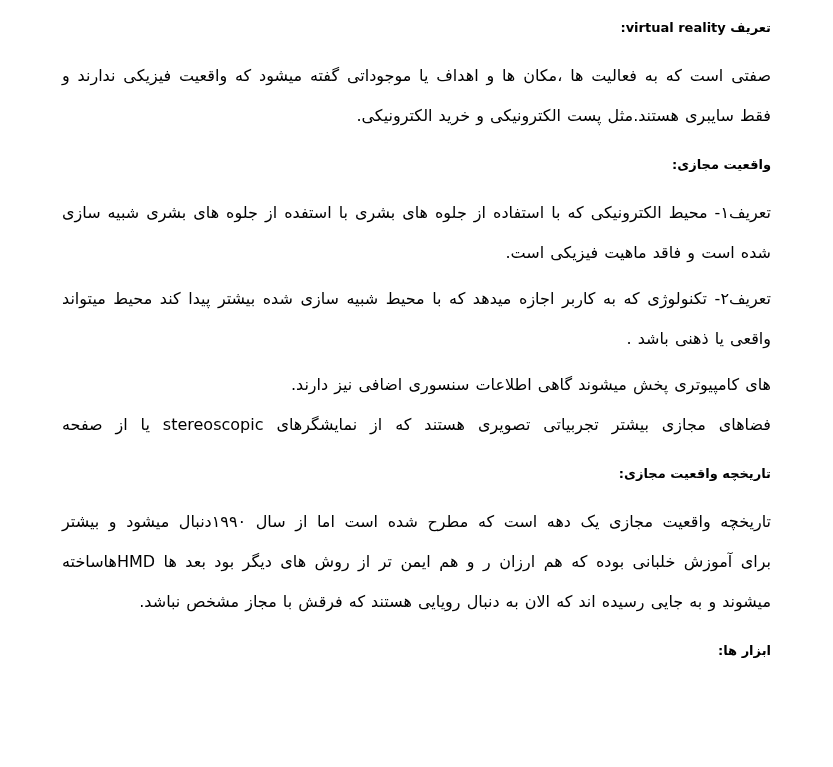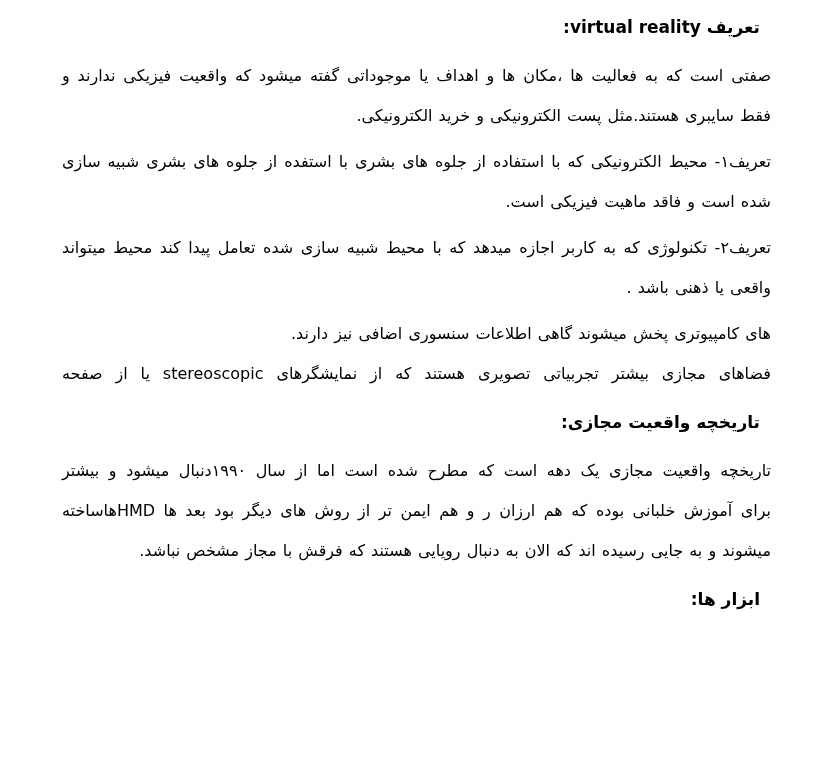--- a/index.html
+++ b/index.html
@@ -13,24 +13,24 @@
   }
   .page {
     direction: rtl;
     unicode-bidi: embed;
     padding: 8px 62px 0 62px;
     box-sizing: border-box;
     width: 833px;
     height: 767px;
   }
   .heading {
-    font-size: 17px;
+    font-size: 13px;
     font-weight: bold;
     line-height: 27px;
-    margin: 15px 11px 15px 0;
+    margin: 15px 0 15px 0;
     text-align: right;
     white-space: nowrap;
   }
   .heading.first { margin-top: 6px; }
   .para { margin: 0 0 6px 0; padding: 0; }
   .line {
     display: block;
     font-size: 16px;
     line-height: 40px;
     text-align: justify;
@@ -47,28 +47,29 @@
 
 <main class="page">
 
   <h1 class="heading first">تعریف virtual reality:</h1>
 
   <p class="para">
     <span class="line">صفتی است که به فعالیت ها ،مکان ها و اهداف یا موجوداتی گفته میشود که واقعیت فیزیکی ندارند و</span>
     <span class="line last">فقط سایبری هستند.مثل پست الکترونیکی و خرید الکترونیکی.</span>
   </p>
 
+  <h2 class="heading">واقعیت مجازی:</h2>
 
   <p class="para">
     <span class="line">تعریف۱- محیط الکترونیکی که با استفاده از جلوه های بشری با استفده از جلوه های بشری شبیه سازی</span>
     <span class="line last">شده است و فاقد ماهیت فیزیکی است.</span>
   </p>
 
   <p class="para">
-    <span class="line">تعریف۲- تکنولوژی که به کاربر اجازه میدهد که با محیط شبیه سازی شده تعامل پیدا کند محیط میتواند</span>
+    <span class="line">تعریف۲- تکنولوژی که به کاربر اجازه میدهد که با محیط شبیه سازی شده بیشتر پیدا کند محیط میتواند</span>
     <span class="line last">واقعی یا ذهنی باشد .</span>
   </p>
 
   <p class="para">
     <span class="line last">های کامپیوتری پخش میشوند گاهی اطلاعات سنسوری اضافی نیز دارند.</span>
     <span class="line">فضاهای مجازی بیشتر تجربیاتی تصویری هستند که از نمایشگرهای stereoscopic یا از صفحه</span>
   </p>
 
 
   <h2 class="heading">تاریخچه واقعیت مجازی:</h2>

